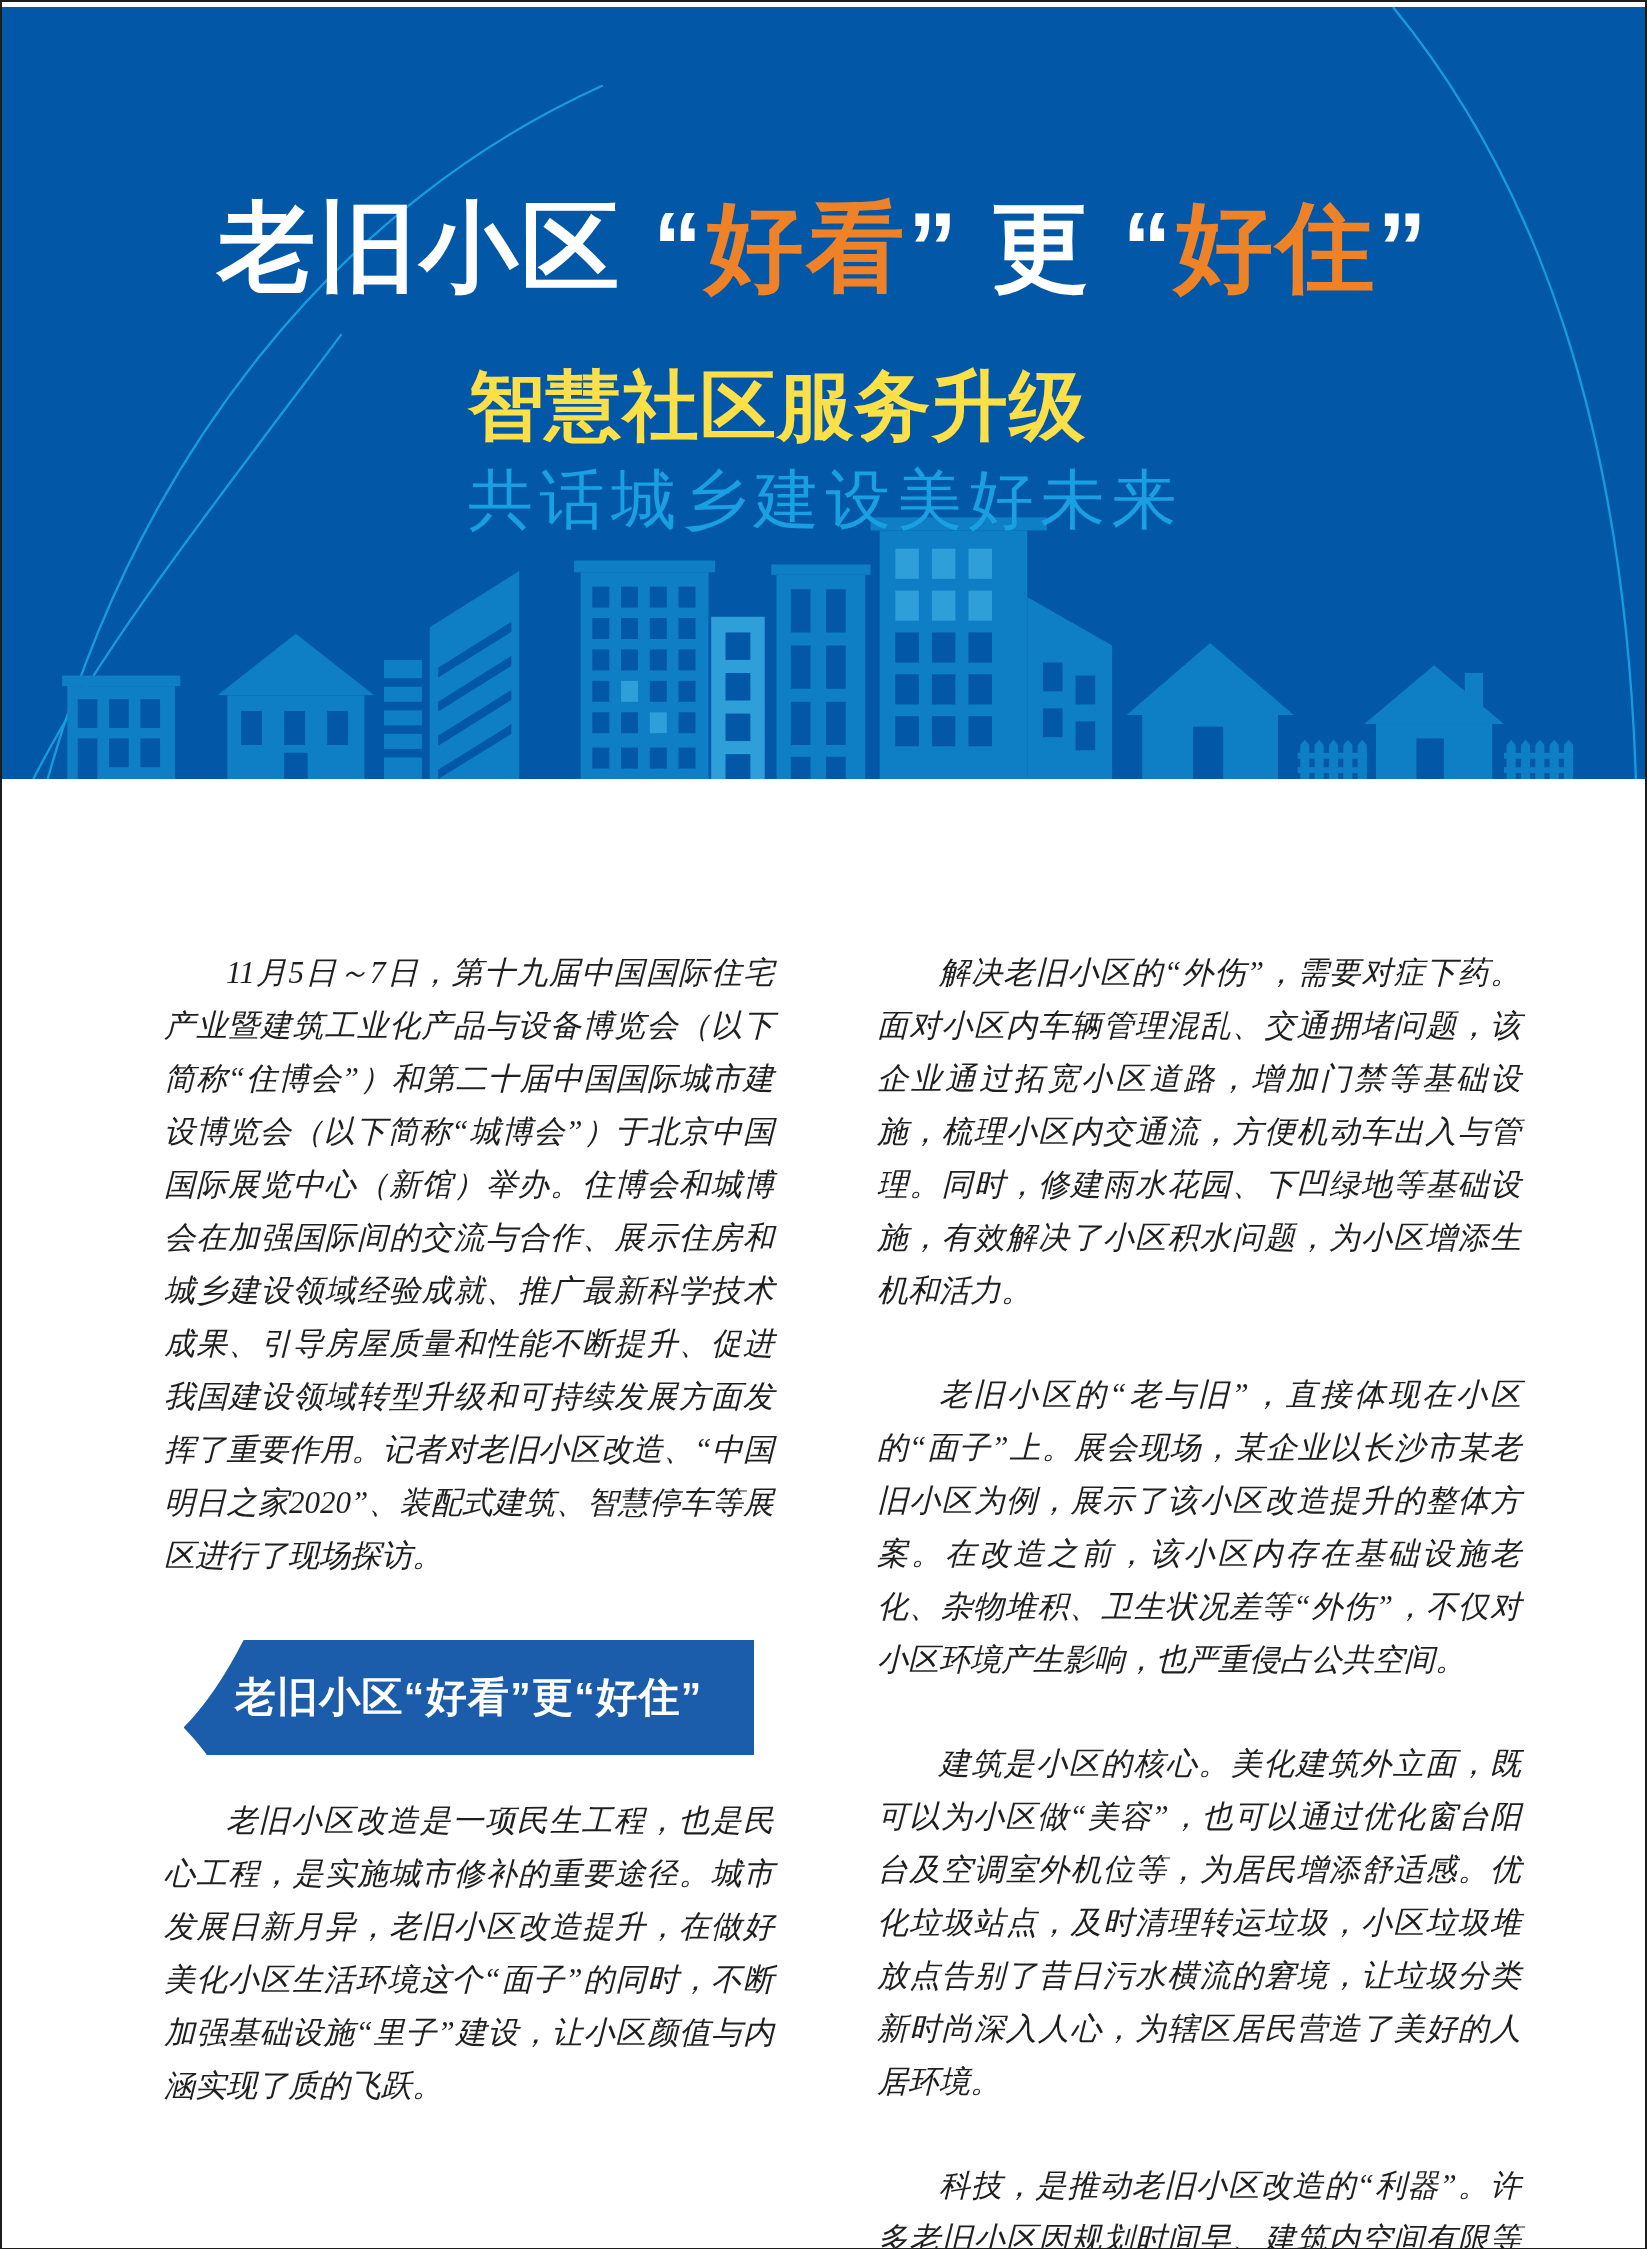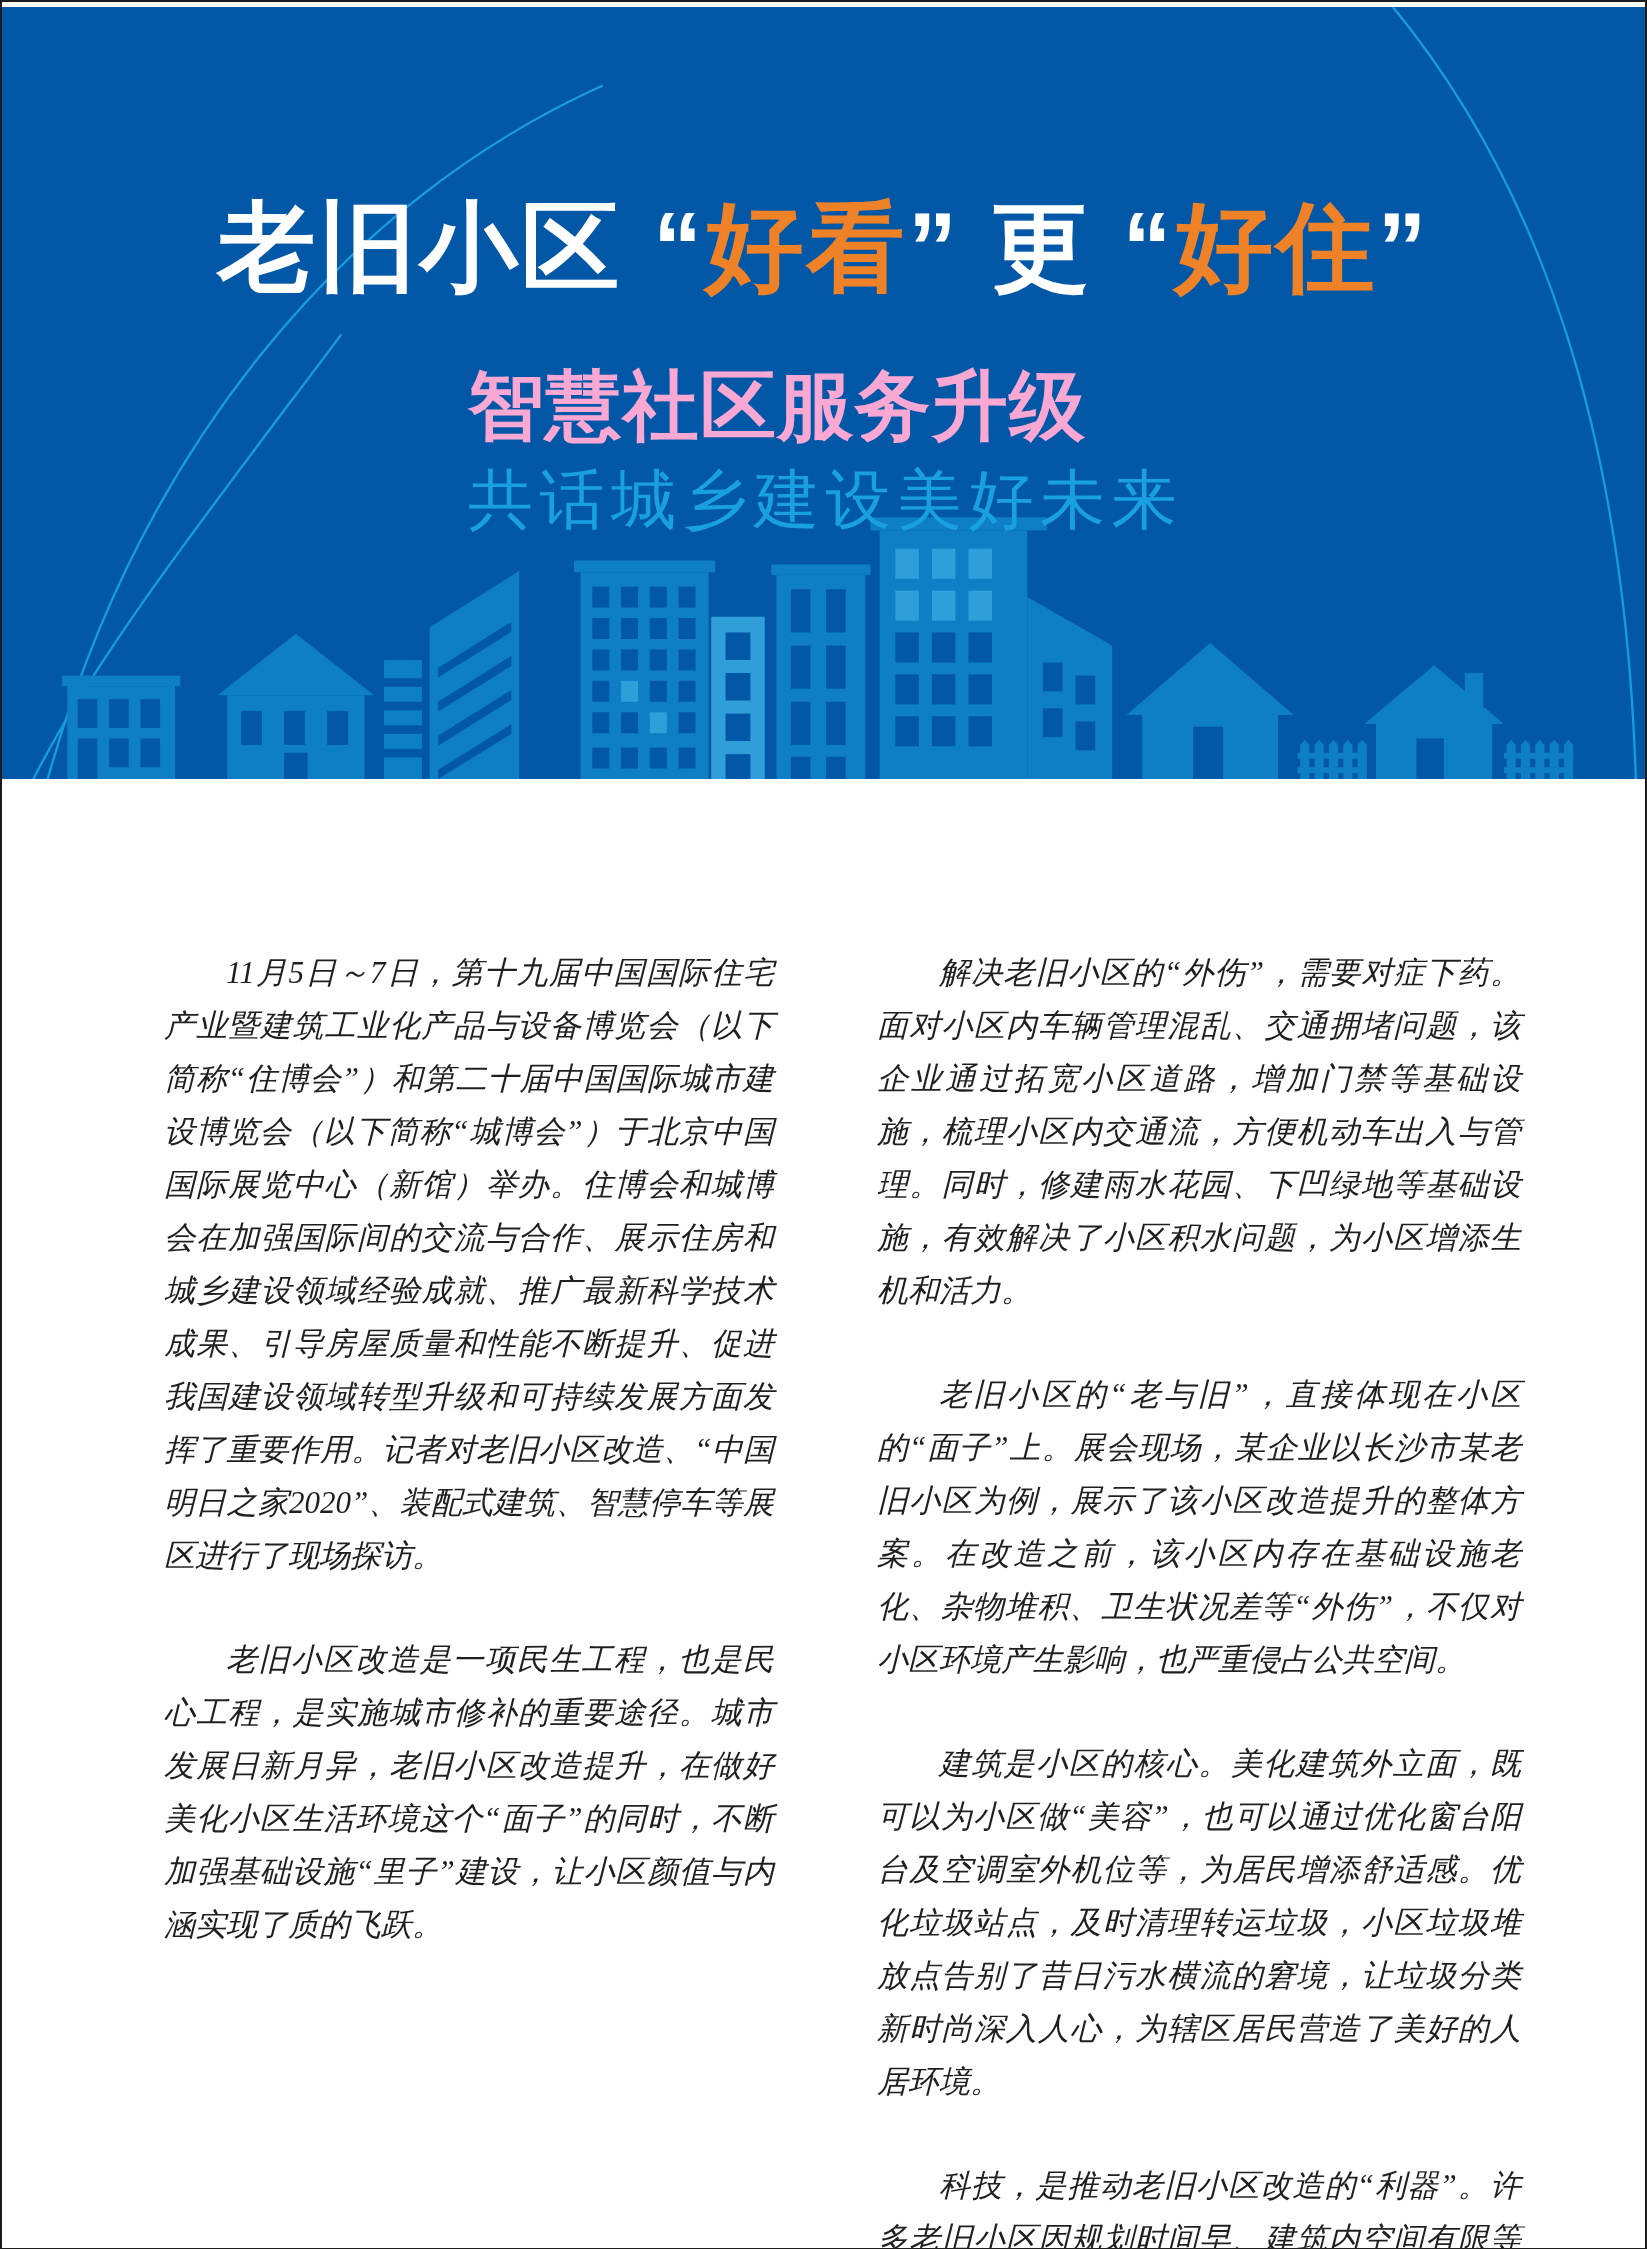--- a/index.html
+++ b/index.html
@@ -36,21 +36,21 @@
     line-height:1.1;
     letter-spacing:3.3px;
     white-space:nowrap;
   }
   .subtitle {
     position:absolute;
     left:466px; top:353px;
     font-weight:900;
     font-size:76px;
     line-height:1.2;
-    color:#f9a8d4;
+    color:#fde047;
     letter-spacing:1.3px;
     white-space:nowrap;
   }
   .tagline {
     position:absolute;
     left:466px; top:456px;
     font-weight:300;
     font-size:65px;
     line-height:1.15;
     letter-spacing:6.5px;
@@ -252,20 +252,23 @@
     </div>
 
     <div class="subtitle">智慧社区服务升级</div>
 
     <div class="tagline" style="color: rgb(24, 160, 226);">共话城乡建设美好未来</div>
   </div>
 
   <div class="column col-left" style="color: rgb(31, 31, 31);">
     <p>11月5日～7日，第十九届中国国际住宅产业暨建筑工业化产品与设备博览会（以下简称“住博会”）和第二十届中国国际城市建设博览会（以下简称“城博会”）于北京中国国际展览中心（新馆）举办。住博会和城博会在加强国际间的交流与合作、展示住房和城乡建设领域经验成就、推广最新科学技术成果、引导房屋质量和性能不断提升、促进我国建设领域转型升级和可持续发展方面发挥了重要作用。记者对老旧小区改造、“中国明日之家2020”、装配式建筑、智慧停车等展区进行了现场探访。</p>
 
+    <div class="section-banner" style="background-color: rgb(27, 93, 171);">
+      <span style="color: rgb(255, 255, 255);">老旧小区“好看”更“好住”</span>
+    </div>
 
     <p>老旧小区改造是一项民生工程，也是民心工程，是实施城市修补的重要途径。城市发展日新月异，老旧小区改造提升，在做好美化小区生活环境这个“面子”的同时，不断加强基础设施“里子”建设，让小区颜值与内涵实现了质的飞跃。</p>
   </div>
 
   <div class="column col-right" style="color: rgb(31, 31, 31);">
     <p>解决老旧小区的“外伤”，需要对症下药。面对小区内车辆管理混乱、交通拥堵问题，该企业通过拓宽小区道路，增加门禁等基础设施，梳理小区内交通流，方便机动车出入与管理。同时，修建雨水花园、下凹绿地等基础设施，有效解决了小区积水问题，为小区增添生机和活力。</p>
     <p>老旧小区的“老与旧”，直接体现在小区的“面子”上。展会现场，某企业以长沙市某老旧小区为例，展示了该小区改造提升的整体方案。在改造之前，该小区内存在基础设施老化、杂物堆积、卫生状况差等“外伤”，不仅对小区环境产生影响，也严重侵占公共空间。</p>
     <p>建筑是小区的核心。美化建筑外立面，既可以为小区做“美容”，也可以通过优化窗台阳台及空调室外机位等，为居民增添舒适感。优化垃圾站点，及时清理转运垃圾，小区垃圾堆放点告别了昔日污水横流的窘境，让垃圾分类新时尚深入人心，为辖区居民营造了美好的人居环境。</p>
     <p>科技，是推动老旧小区改造的“利器”。许多老旧小区因规划时间早、建筑内空间有限等制约，而没有安装电梯，对居民尤其是老年人的出行造成</p>
   </div>

